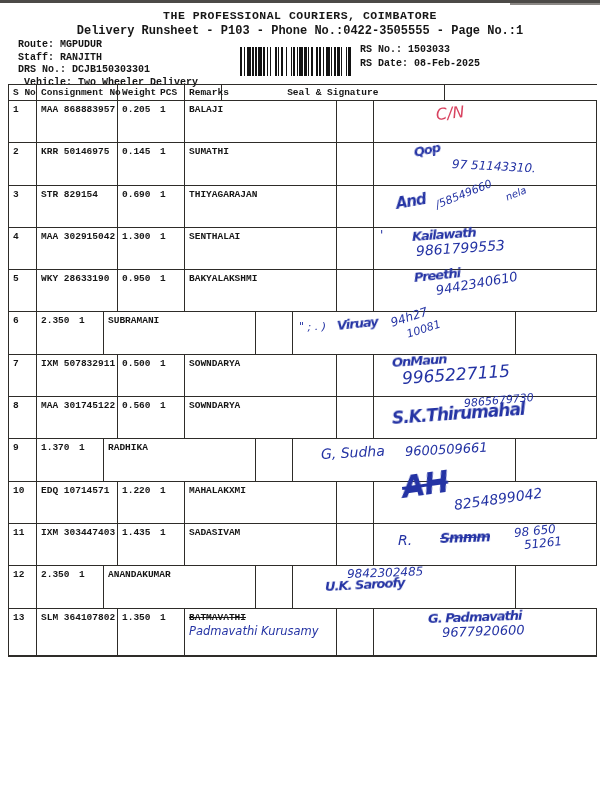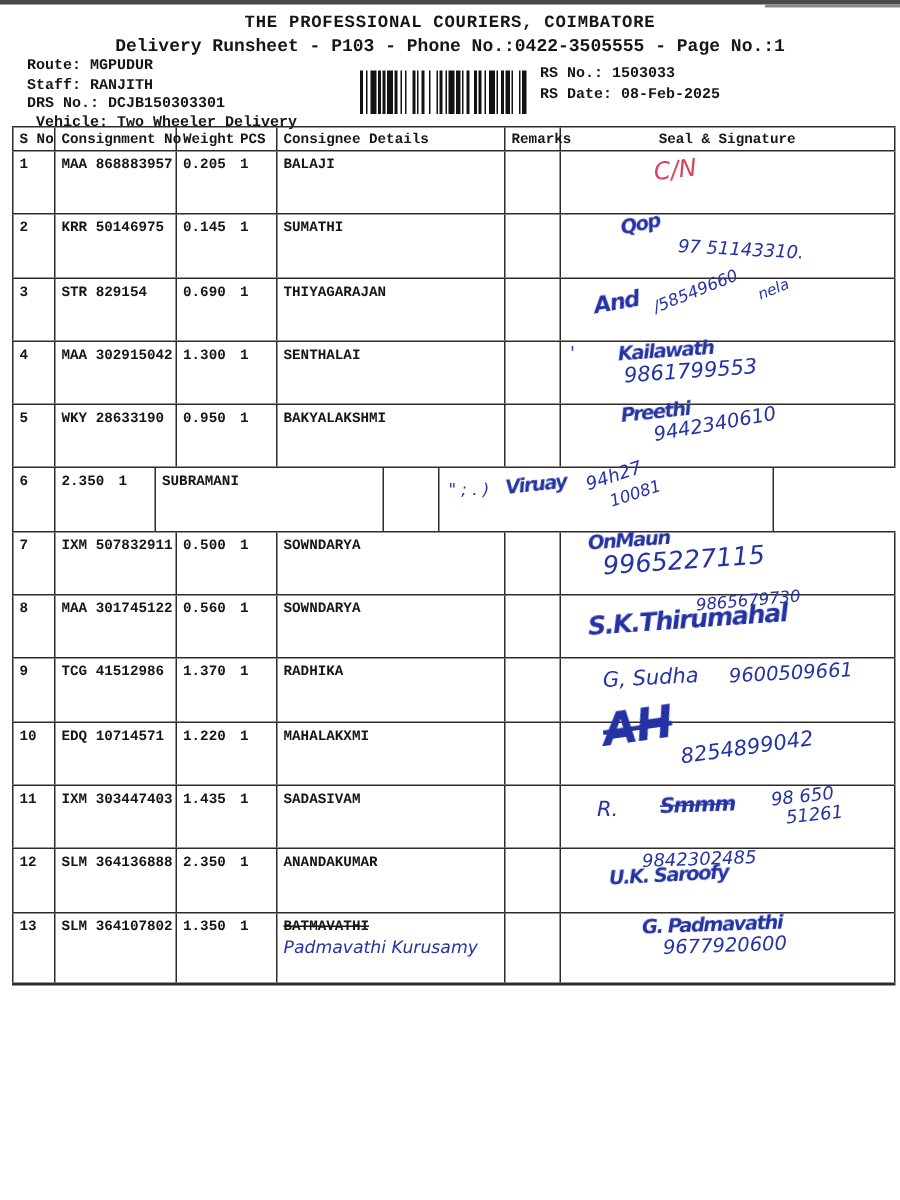--- a/index.html
+++ b/index.html
@@ -142,21 +142,20 @@
 <span>RS Date:</span> <span>08-Feb-2025</span></div>
 
   <div class="tpc-table">
     <div class="trow thead">
       <div class="cell c-sno">S No</div>
       <div class="cell c-cons">Consignment No</div>
       <div class="cell c-wt">
         <span>Weight</span>
         <span class="pcs-h">PCS</span>
       </div>
-      <div class="cell c-name">Consignee Details</div>
       <div class="cell c-rem">Remarks</div>
       <div class="cell c-sig">Seal &amp; Signature</div>
     </div>
     <div id="rows-host">
   <div class="trow drow">
     <div class="cell c-sno"><span>1</span></div>
     <div class="cell c-cons"><span>MAA 868883957</span></div>
     <div class="cell c-wt">
       <span>0.205</span><span class="wt-pcs">1</span>
     </div>
@@ -287,21 +286,20 @@
     </div>
     <div class="cell c-rem"><span></span></div>
     <div class="cell c-sig">
             <span class="ink" style="left: 90px; top: 0px; font-size: 11px; transform: rotate(-5deg);">9865679730</span>
             <span class="ink scrawl" style="left: 18px; top: 11px; font-size: 17px; transform: rotate(-4deg);">S.K.Thirumahal</span>
           </div>
   </div>
 
   <div class="trow drow">
     <div class="cell c-sno"><span>9</span></div>
-    <div class="cell c-cons"><span>TCG 41512986</span></div>
     <div class="cell c-wt">
       <span>1.370</span><span class="wt-pcs">1</span>
     </div>
     <div class="cell c-name">
       <span class="consignee-print">RADHIKA</span>
       <span class="hand-under"></span>
     </div>
     <div class="cell c-rem"><span></span></div>
     <div class="cell c-sig">
             <span class="ink" style="left: 28px; top: 7px; font-size: 14px; transform: rotate(-3deg);">G, Sudha</span>
@@ -340,21 +338,20 @@
     <div class="cell c-sig">
             <span class="ink" style="left: 24px; top: 8px; font-size: 14px;">R.</span>
             <span class="ink scrawl strike" style="left: 66px; top: 6px; font-size: 14px; transform: rotate(-2deg);">Smmm</span>
             <span class="ink" style="left: 140px; top: 2px; font-size: 12px; transform: rotate(-6deg);">98 650</span>
             <span class="ink" style="left: 150px; top: 14px; font-size: 12px; transform: rotate(-6deg);">51261</span>
           </div>
   </div>
 
   <div class="trow drow">
     <div class="cell c-sno"><span>12</span></div>
-    <div class="cell c-cons"><span>SLM 364136888</span></div>
     <div class="cell c-wt">
       <span>2.350</span><span class="wt-pcs">1</span>
     </div>
     <div class="cell c-name">
       <span class="consignee-print">ANANDAKUMAR</span>
       <span class="hand-under"></span>
     </div>
     <div class="cell c-rem"><span></span></div>
     <div class="cell c-sig">
             <span class="ink" style="left: 54px; top: 1px; font-size: 12px; transform: rotate(-2deg);">9842302485</span>

